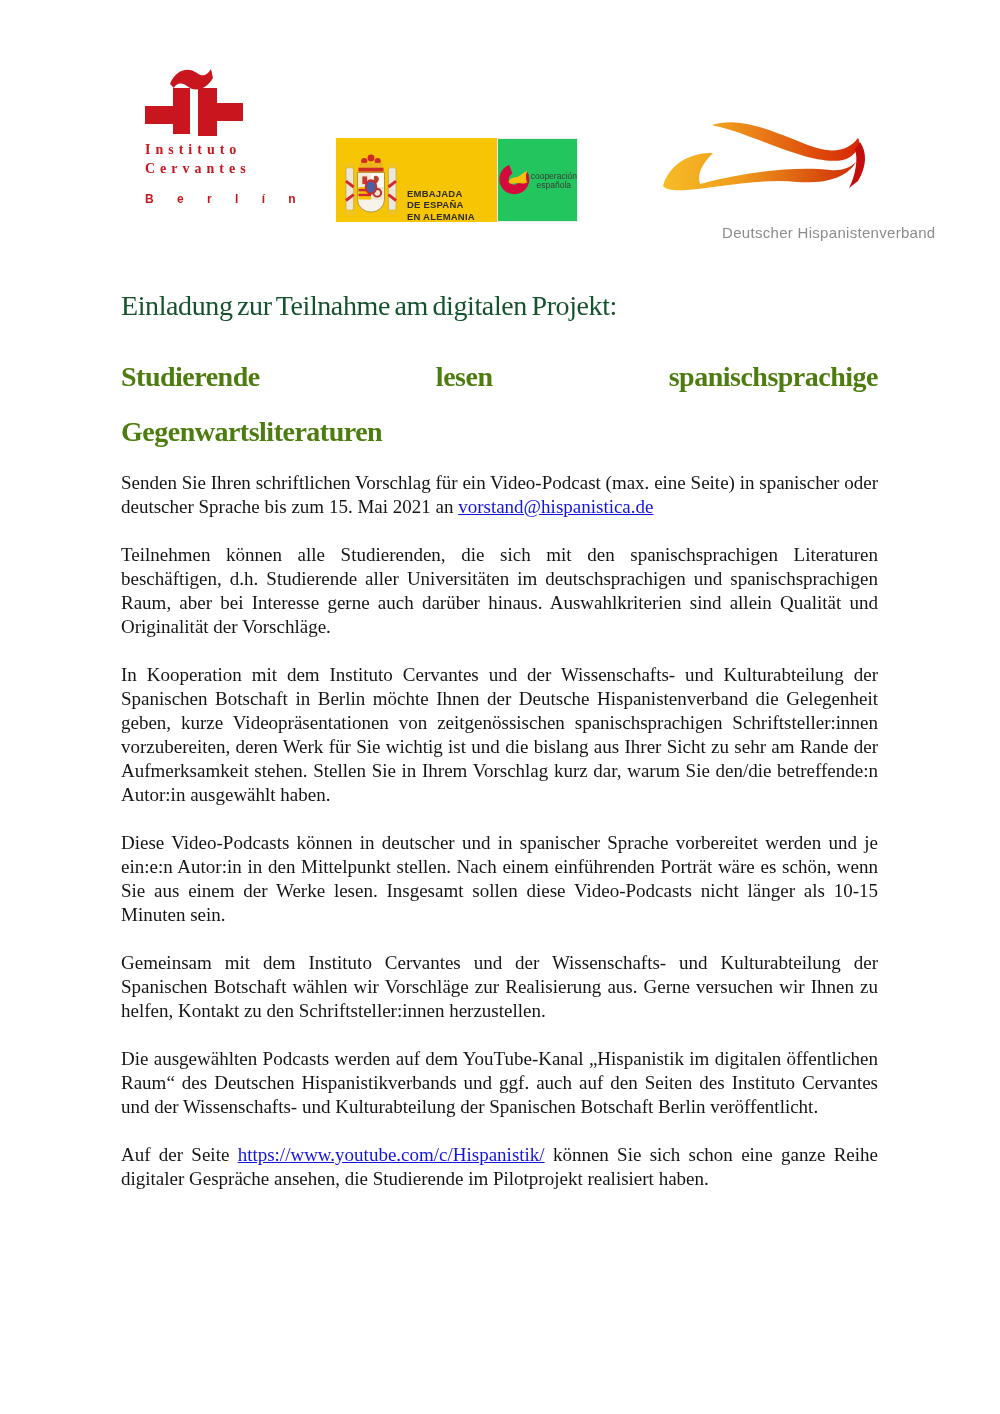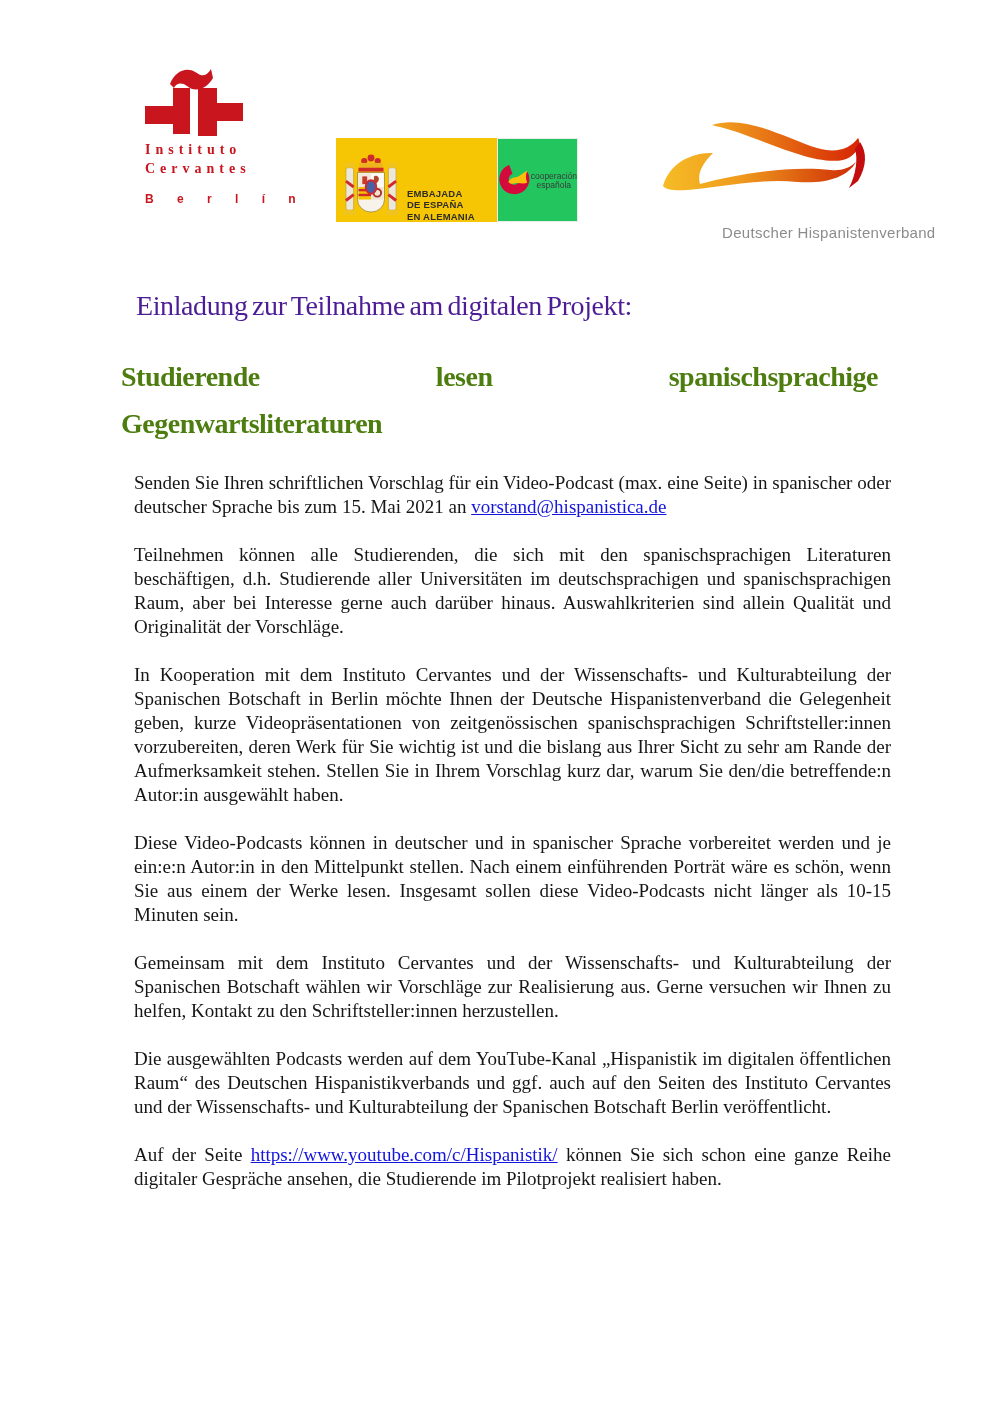--- a/index.html
+++ b/index.html
@@ -33,31 +33,31 @@
                color:#3a3a3a; line-height:9.5px; text-align:center; margin-top:2px; }
 
   .dhv-logo { position:absolute; left:645px; top:102px; width:232px; }
   .dhv-svg { display:block; width:230px; height:95px; }
   .dhv-caption { position:absolute; left:38px; top:122px; width:200px;
                  font-family:Liberation Sans, sans-serif; font-size:15px;
                  color:#8c8c8c; letter-spacing:0.3px; white-space:nowrap;margin-left:39px; }
 
   
   .intro { position:absolute; left:121px; top:290px; width:760px;
-           font-size:28px; letter-spacing:-0.4px; word-spacing:-2px; color:#4c1d95;margin-left:15px; }
+           font-size:28px; letter-spacing:-0.4px; word-spacing:-2px; color:#14532d; }
 
   .doc-title { position:absolute; left:121px; top:356px; width:757px;
                font-weight:bold; font-size:28px; letter-spacing:-0.5px;
                color:#4d7c0f; margin:0; }
   .title-line1 { text-align:justify; height:42px; line-height:42px; overflow:hidden; }
   .title-line1::after { content:""; display:inline-block; width:100%; height:0; }
-  .title-line2 { height:42px; line-height:42px; margin-top:5px; }
+  .title-line2 { height:42px; line-height:42px; margin-top:13px; }
 
   .body-copy { position:absolute; left:121px; top:471px; width:757px;
-               font-size:19px; line-height:24px; text-align:justify; color:#161616;margin-left:13px; }
+               font-size:19px; line-height:24px; text-align:justify; color:#161616; }
   .body-copy p { margin:0 0 24px 0; }
   .body-copy a { color:#1414db; text-decoration:underline; cursor:pointer; }
 </style>
 </head>
 <body>
 
 <div class="page">
 
   <div class="ic-logo">
     <svg class="ic-mark" viewBox="0 0 98 74">

